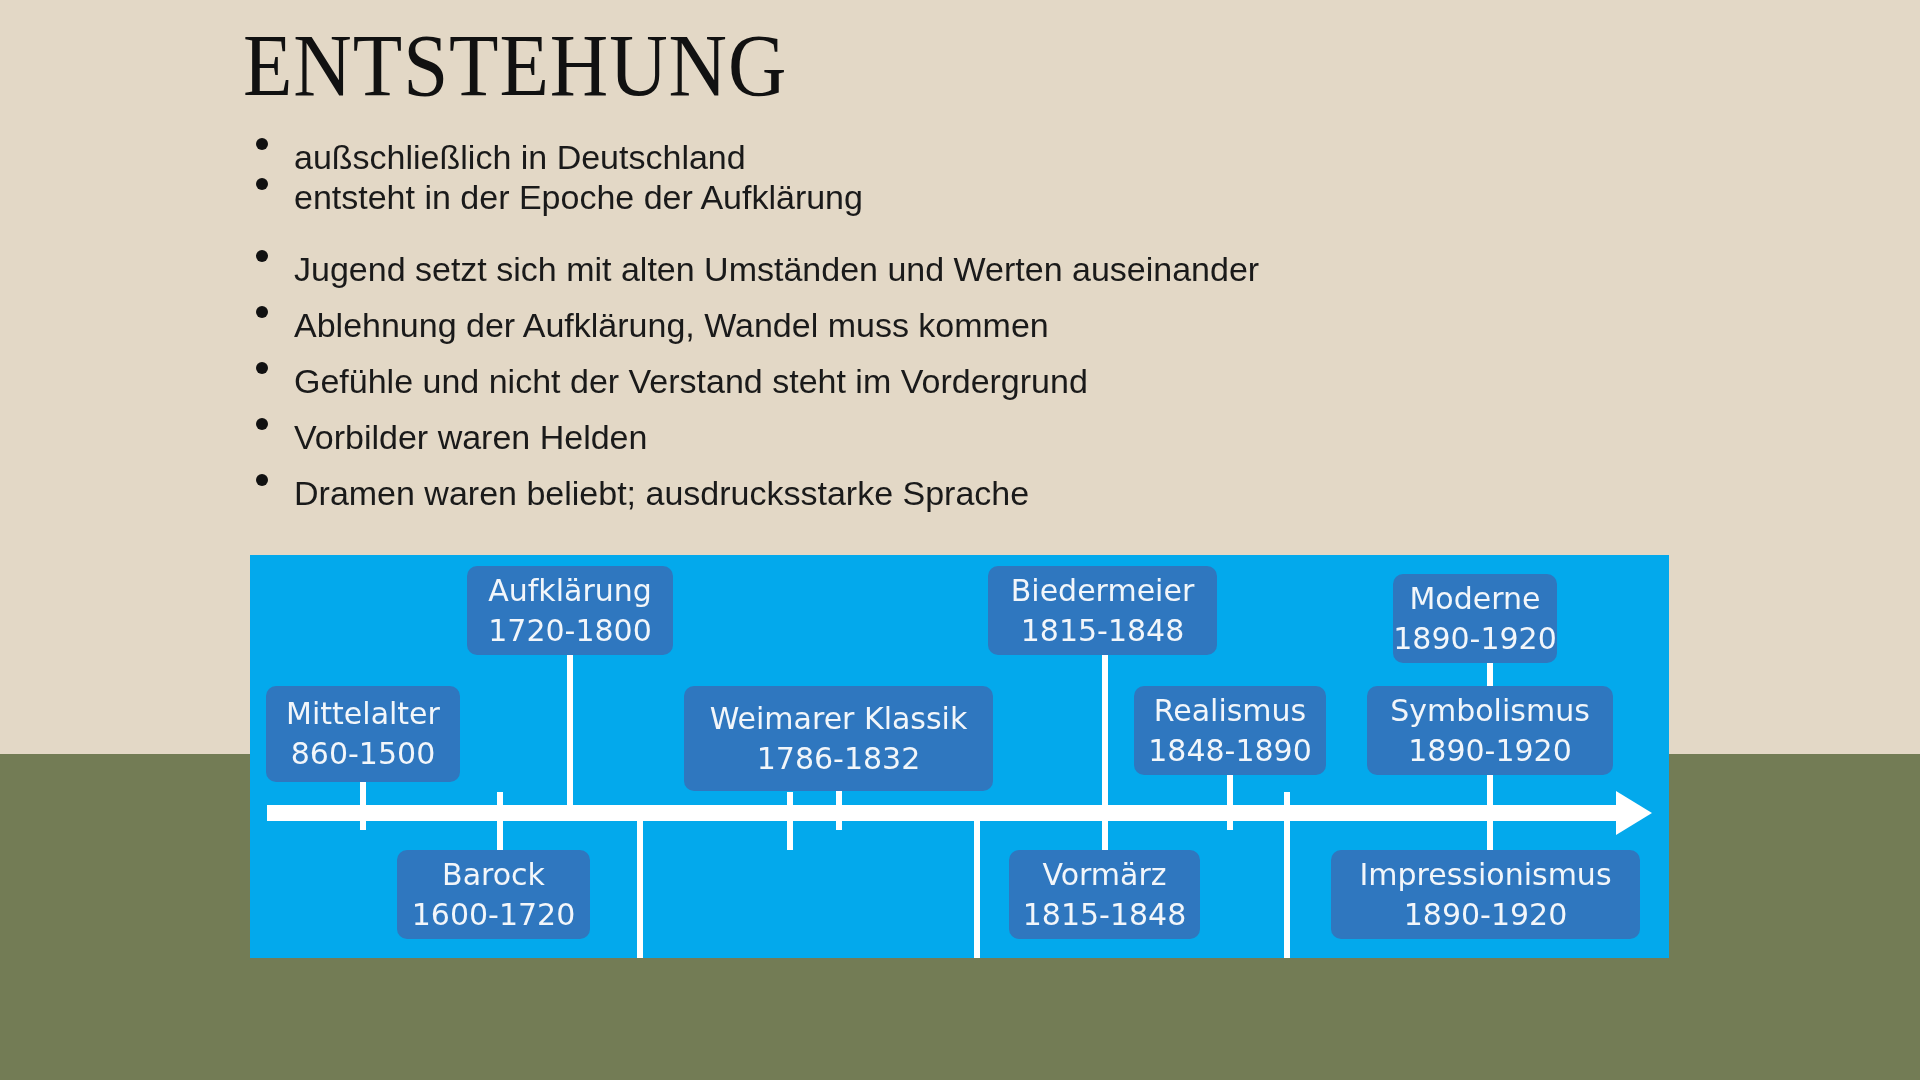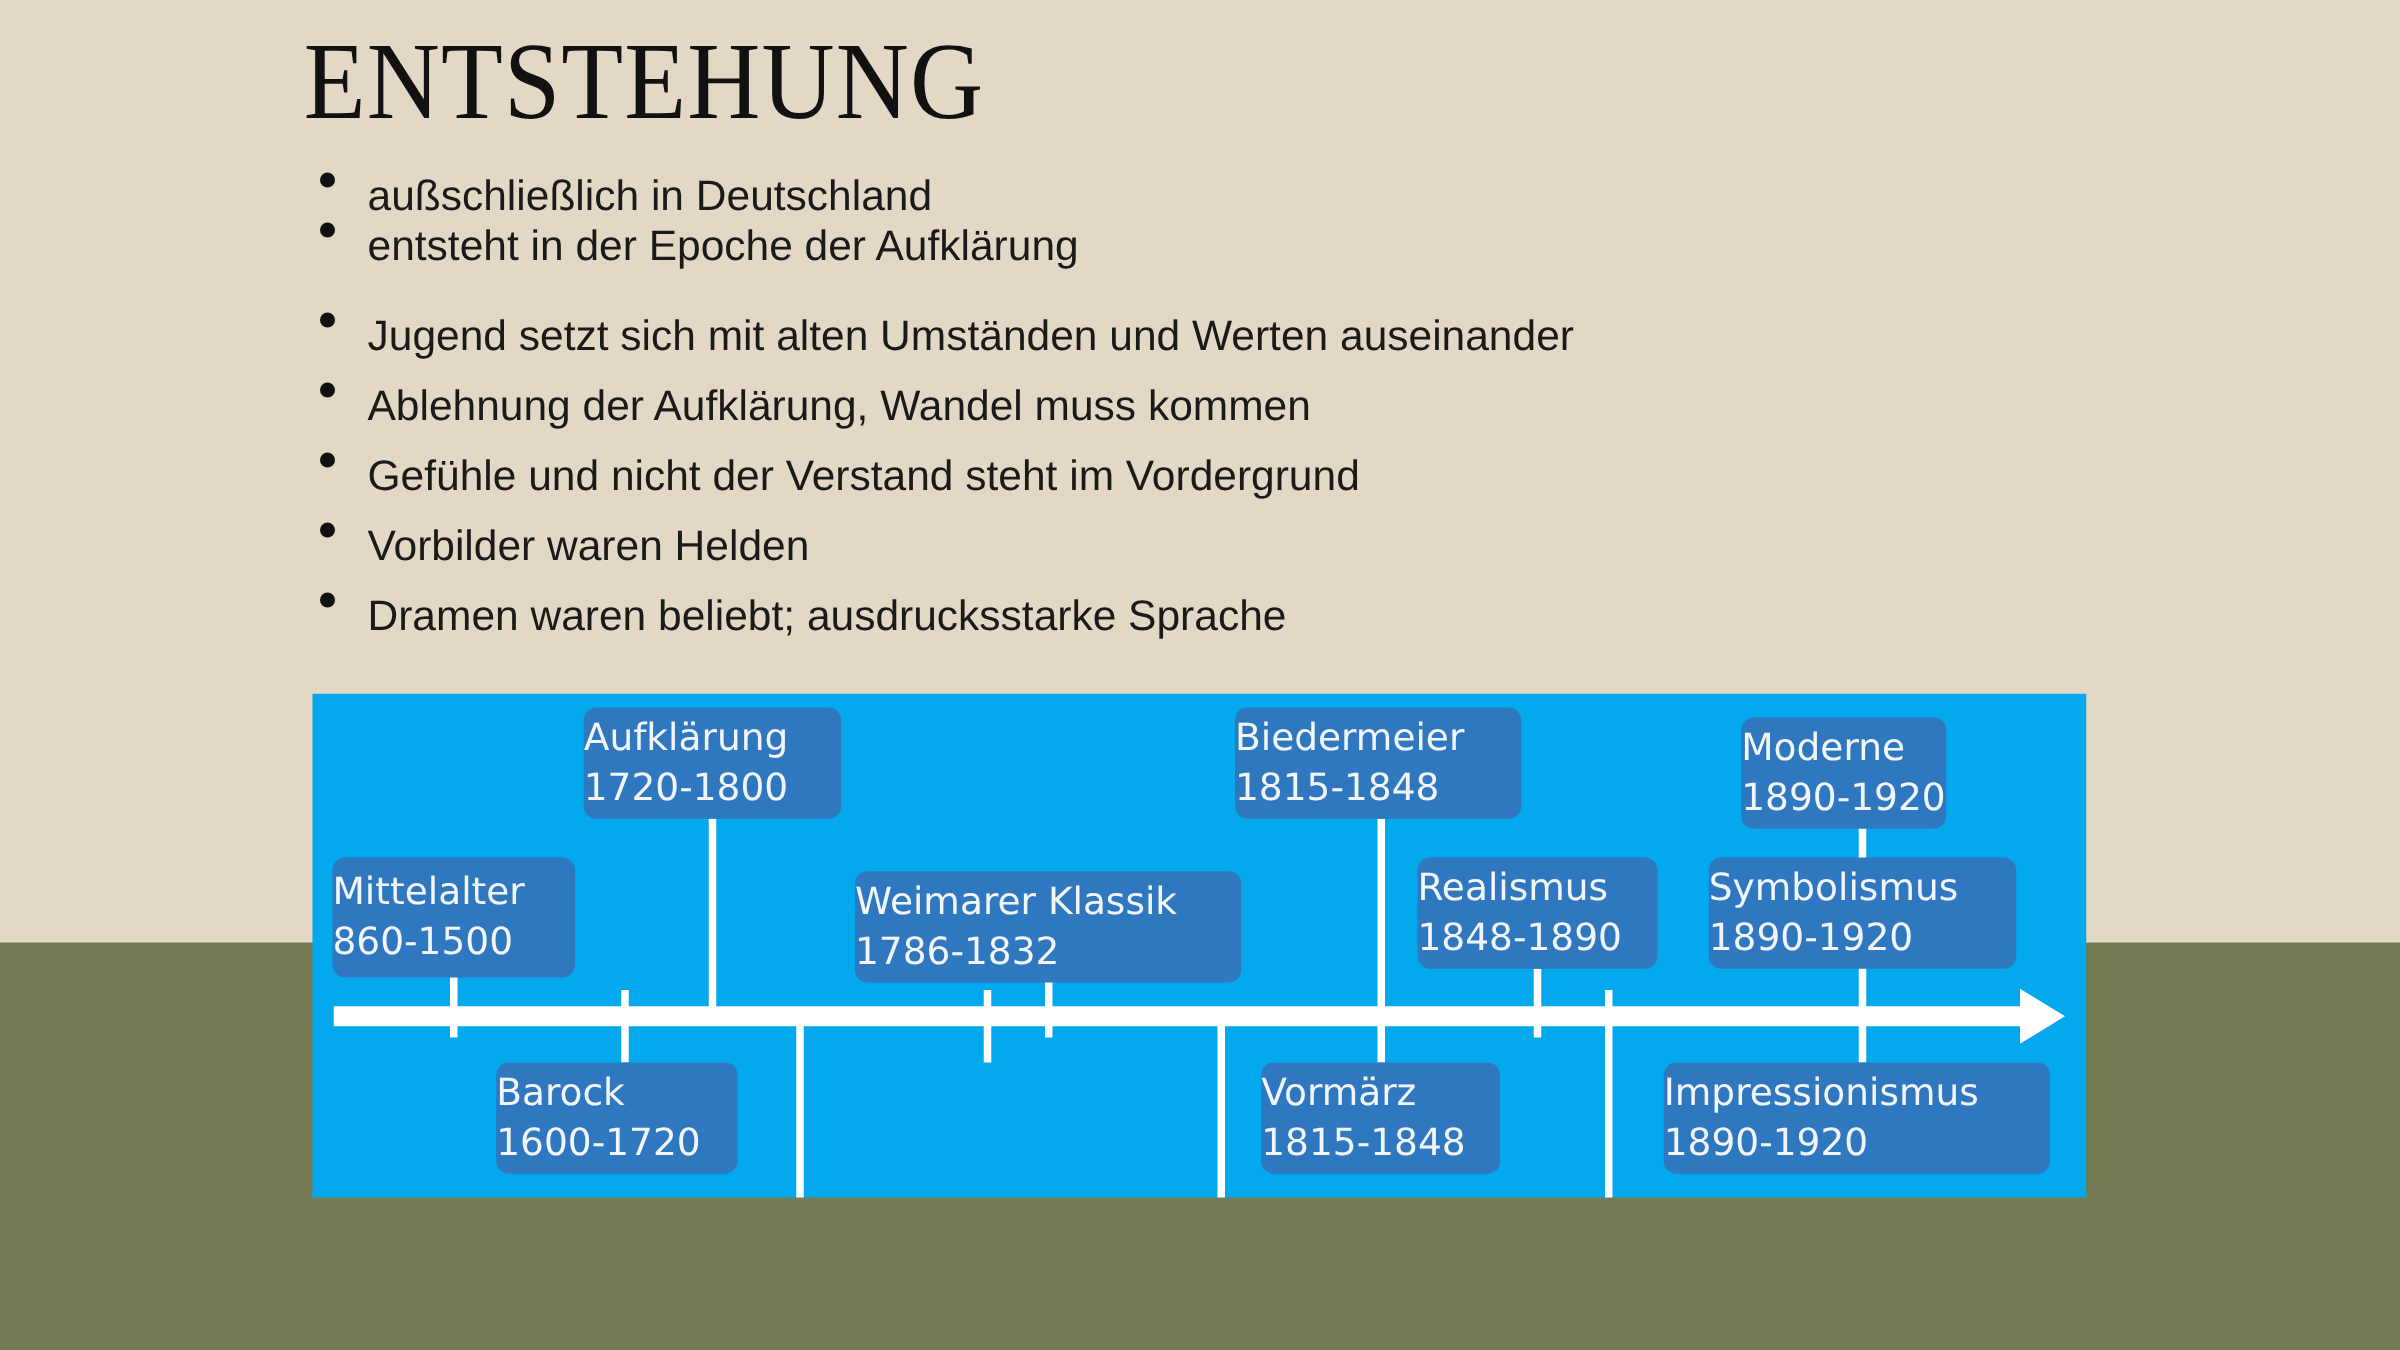--- a/index.html
+++ b/index.html
@@ -4,21 +4,21 @@
 <style>
   html, body { margin:0; padding:0; }
   body { width:1920px; height:1080px; position:relative; overflow:hidden; background:#e3d8c6; font-family:"Liberation Sans", sans-serif; }
   .band-green { position:absolute; left:0; top:754px; width:1920px; height:326px; background:#737c55; }
   .title { position:absolute; left:243px; top:22px; font-family:"Liberation Serif", "DejaVu Serif", serif; font-size:88px; letter-spacing:1px; color:#111; line-height:1; transform:scaleX(0.92); transform-origin:left top; }
   .bullets { position:absolute; left:0; top:0; }
   .bullet-row { position:absolute; left:256px; height:44px; display:flex; align-items:flex-start; }
   .bullet-dot { width:12px; height:12px; border-radius:50%; background:#111; margin-right:26px; }
   .bullet-text { font-family:"Liberation Sans", sans-serif; font-size:34px; color:#1a1a1a; white-space:nowrap; }
   .timeline { position:absolute; left:250px; top:555px; width:1419px; height:403px; background:#03a9ec; overflow:hidden; }
-  .box { position:absolute; background:#2f77bf; border-radius:10px; color:#f2f6fa; font-family:"DejaVu Sans", sans-serif; font-size:30px; line-height:40px; text-align:left; display:flex; flex-direction:column; justify-content:center; }
+  .box { position:absolute; background:#2f77bf; border-radius:10px; color:#f2f6fa; font-family:"DejaVu Sans", sans-serif; font-size:30px; line-height:40px; text-align:center; display:flex; flex-direction:column; justify-content:center; }
   .vline { position:absolute; background:#ffffff; width:6px; }
   .axis { position:absolute; left:17px; top:250px; width:1370px; height:16px; background:#ffffff; }
   .arrowhead { position:absolute; left:1366px; top:236px; width:0; height:0; border-top:22px solid transparent; border-bottom:22px solid transparent; border-left:36px solid #ffffff; }
 </style>
 </head>
 <body>
 
 <div class="band-green"></div>
 
 <div class="title">ENTSTEHUNG</div>
@@ -72,21 +72,21 @@
   <div class="arrowhead"></div>
 
   <div class="box" style="left:217px; top:11px; width:206px; height:89px">
       <span>Aufklärung</span>
       <span>1720-1800</span>
     </div>
   <div class="box" style="left:16px; top:131px; width:194px; height:96px">
       <span>Mittelalter</span>
       <span>860-1500</span>
     </div>
-  <div class="box" style="left:434px; top:142px; width:309px; height:89px">
+  <div class="box" style="left:434px; top:131px; width:309px; height:105px">
       <span>Weimarer Klassik</span>
       <span>1786-1832</span>
     </div>
   <div class="box" style="left:738px; top:11px; width:229px; height:89px">
       <span>Biedermeier</span>
       <span>1815-1848</span>
     </div>
   <div class="box" style="left:884px; top:131px; width:192px; height:89px">
       <span>Realismus</span>
       <span>1848-1890</span>

